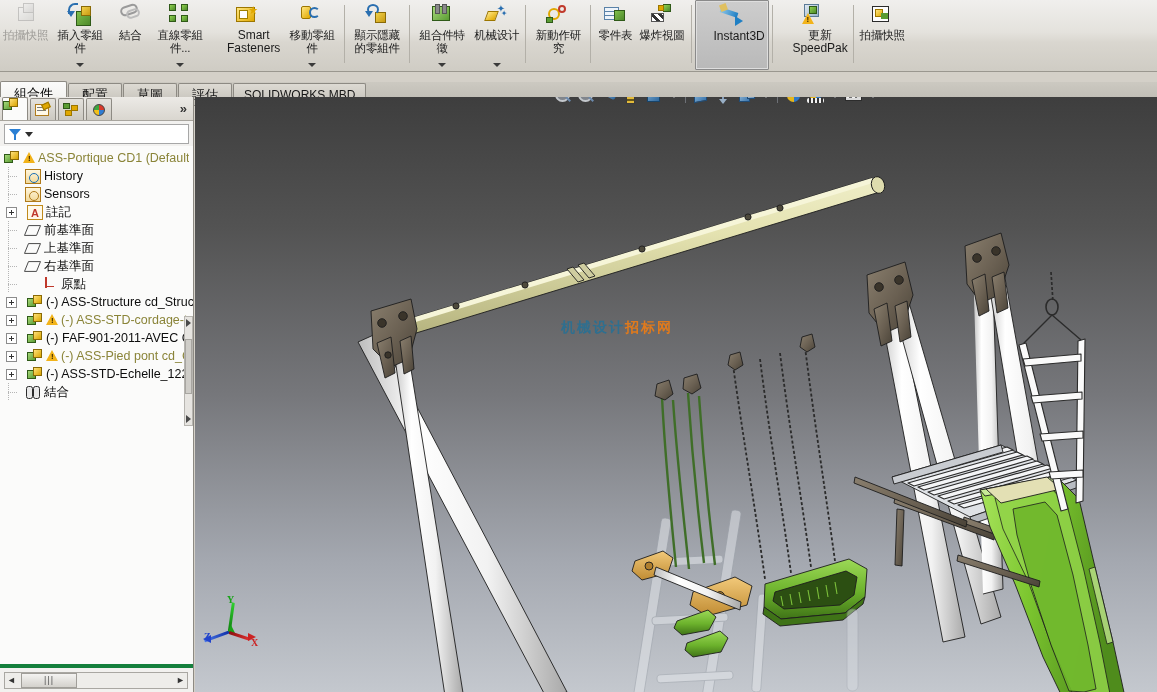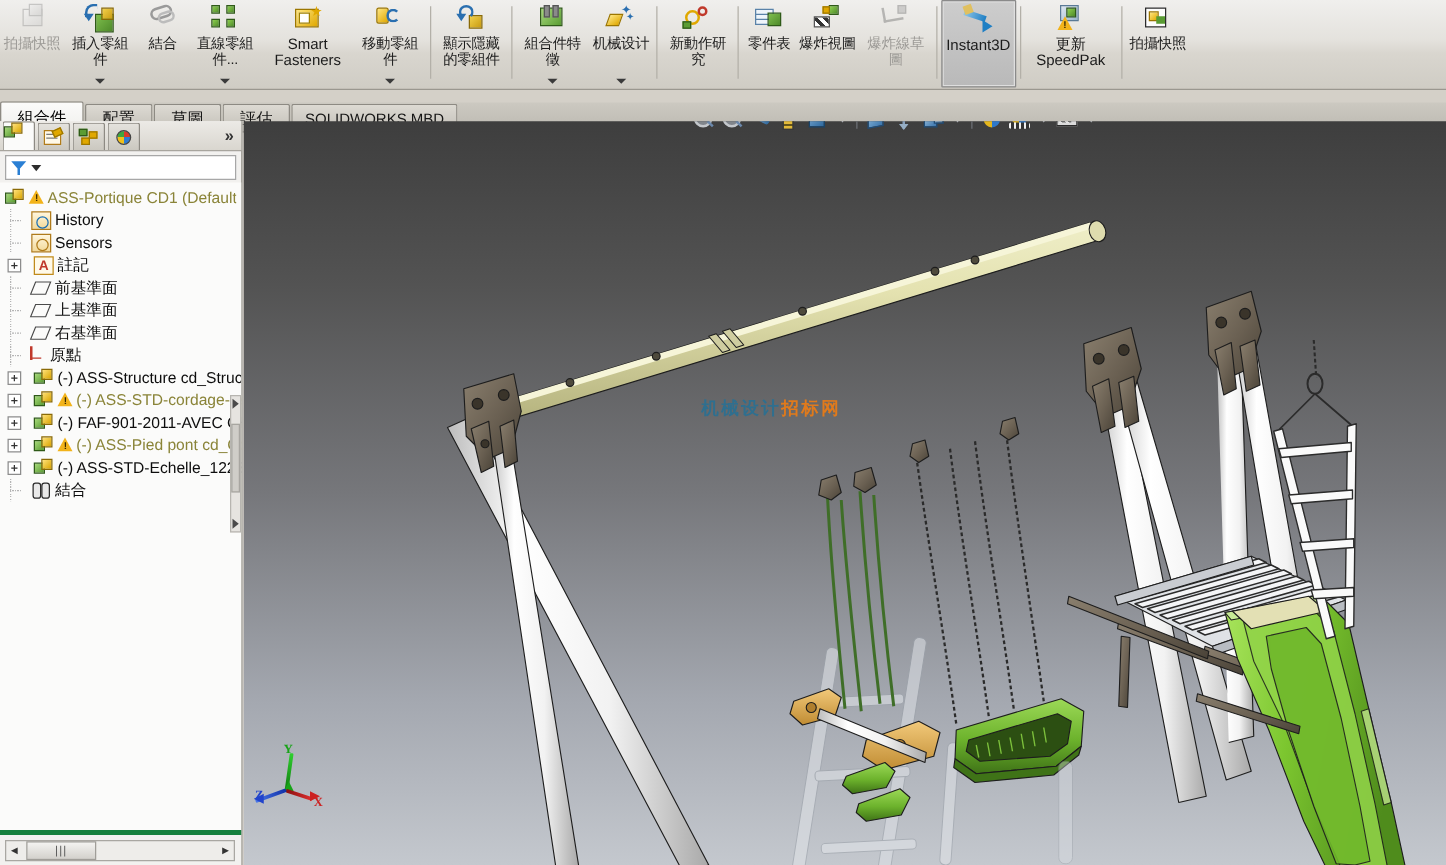--- a/index.html
+++ b/index.html
@@ -27,21 +27,21 @@
     padding:3px 3px 0 3px;
     position:relative;
     cursor:default;
   }
   .cmd.wide{ max-width:74px; min-width:60px; }
   .cmd .ico{ width:26px; height:25px; position:relative; flex:0 0 auto; margin-bottom:1px; }
   .cmd .lbl{
     font-size:11.5px; line-height:12.5px; text-align:center; color:#1b1b1b;
     width:100%; word-break:break-all; letter-spacing:-0.2px;
   }
-  .cmd.lat .lbl{ font-size:12px; letter-spacing:0; word-break:normal; }
+  .cmd.lat .lbl{ font-size:12px; letter-spacing:0; word-break:normal;margin-left:15px; }
   .cmd.disabled .lbl{ color:#9c9a96; }
   .cmd.disabled .ico{ opacity:.40; filter:grayscale(1); }
   .cmd.active{
     background:linear-gradient(to bottom,#cdcdcd,#b9b9b9);
     border:1px solid #8a8a8a; border-radius:1px;
     box-shadow:inset 0 0 0 1px #dedede;
   }
   .caret{
     width:0;height:0;border-left:4px solid transparent;border-right:4px solid transparent;
     border-top:4px solid #3a3a3a; margin-top:auto; margin-bottom:3px;
@@ -354,27 +354,20 @@
 
     <div class="cmd">
       <div class="ico">
         <div class="bx" style="left:2px;top:10px;width:13px;height:9px;background:repeating-linear-gradient(45deg,#fff 0 3px,#333 3px 6px);border:1px solid #555;"></div>
         <div class="bx sq-grn" style="left:14px;top:1px;width:8px;height:8px;"></div>
         <div class="bx" style="left:9px;top:2px;width:6px;height:6px;background:#e0a800;border:1px solid #9c7600;"></div>
       </div>
       <div class="lbl">爆炸視圖</div>
     </div>
 
-    <div class="cmd disabled">
-      <div class="ico">
-        <div class="bx" style="left:2px;top:2px;width:16px;height:12px;border-bottom:2px solid #666;border-left:2px solid #666;transform:rotate(-10deg);"></div>
-        <div class="bx" style="left:14px;top:1px;width:7px;height:7px;background:#9c9c9c;border:1px solid #666;"></div>
-      </div>
-      <div class="lbl">爆炸線草圖</div>
-    </div>
 
     <div class="rb-sep"></div>
 
     <div class="cmd wide lat active">
       <div class="ico">
         <div class="bx" style="left:1px;top:6px;width:18px;height:5px;background:linear-gradient(to right,#8fc6e8,#1f7fc4);transform:rotate(18deg);"></div>
         <div class="bx" style="left:16px;top:12px;width:0;height:0;border-top:5px solid transparent;border-bottom:5px solid transparent;border-left:8px solid #1f7fc4;"></div>
         <div class="bx" style="left:1px;top:0px;width:7px;height:7px;background:#e0c060;transform:rotate(-20deg);"></div>
       </div>
       <div class="lbl">Instant3D</div>
@@ -515,21 +508,21 @@
 
       <div class="row" style="padding-left:4px;">
         <div class="dots"></div>
           <div class="dashl"></div>
         <div class="noexp"></div>
           <div class="indent"></div>
         <div class="ti ic-plane"></div>
         <div class="tx">右基準面</div>
       </div>
 
-      <div class="row" style="padding-left:0;text-align:center;">
+      <div class="row" style="padding-left:21px;text-align:center;">
         <div class="dots"></div>
           <div class="dashl"></div>
         <div class="noexp"></div>
           <div class="indent"></div>
         <div class="ti ic-orig"></div>
         <div class="tx">原點</div>
       </div>
 
       <div class="row" style="padding-left:4px;">
         <div class="exp" style="margin-left:2px;"></div>

